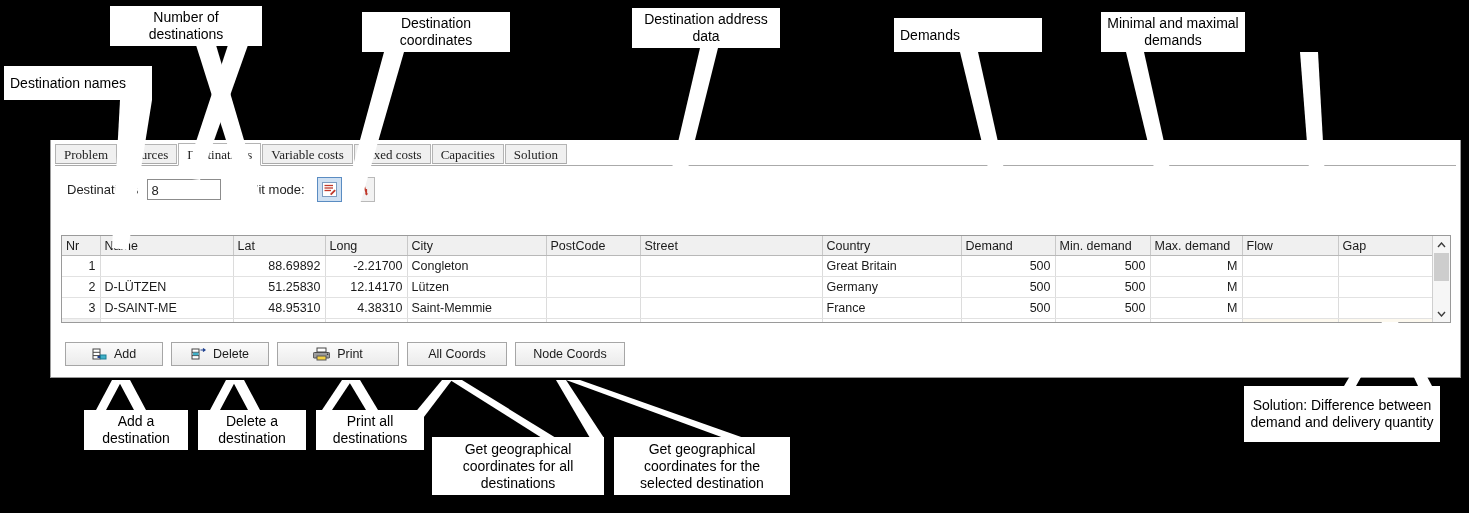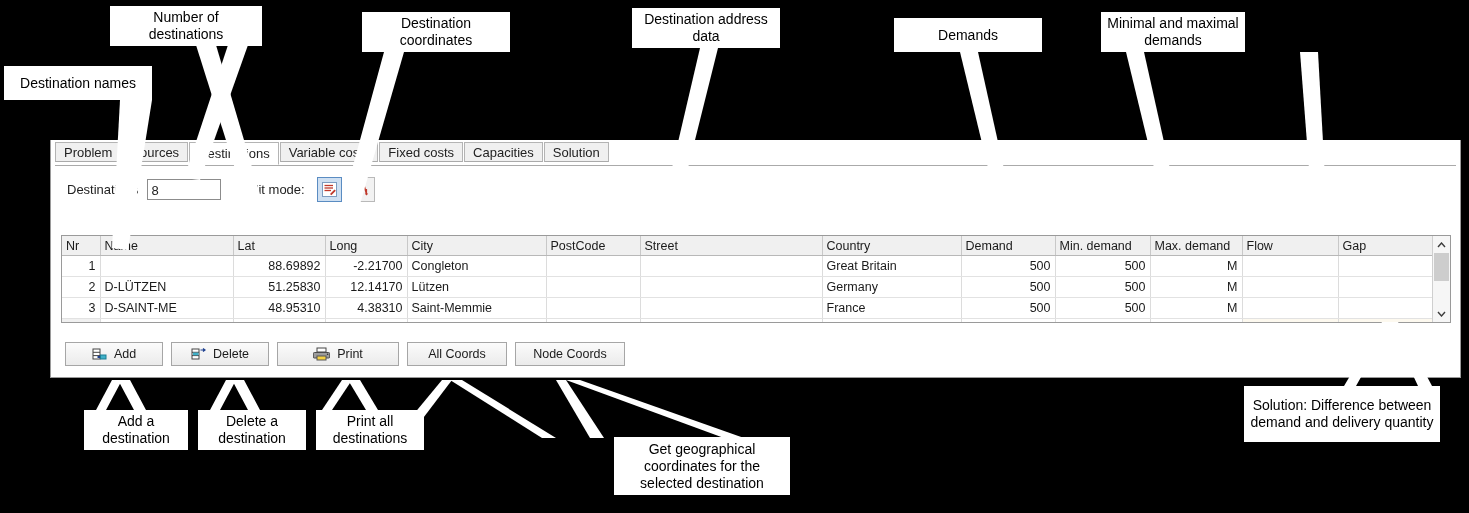--- a/index.html
+++ b/index.html
@@ -7,37 +7,37 @@
     width:1469px;height:513px;background:#000;overflow:hidden;
     font-family:"Liberation Sans","DejaVu Sans",sans-serif;
     -webkit-font-smoothing:antialiased;
   }
   #stage{position:relative;width:1469px;height:513px;}
 
   
   .callout{
     position:absolute;background:#ffffff;color:#000;
     font-size:14px;line-height:17px;text-align:center;
-    display:flex;align-items:center;justify-content:center;
+    display:flex;align-items:center;justify-content:flex-start;
     padding:3px 6px;box-sizing:border-box;z-index:30;
   }
   .pointer{position:absolute;z-index:25;}
   .pointer svg{display:block;overflow:visible;}
 
   
   #app{
     position:absolute;left:50px;top:140px;width:1411px;height:238px;
     background:#ffffff;border:1px solid #9a9a9a;border-top:none;
     box-sizing:border-box;z-index:10;
   }
 
   
   .tabstrip{
     position:relative;height:24px;margin:2px 8px 0 4px;
-    display:flex;align-items:flex-start;
+    display:flex;align-items:center;font-family:Liberation Serif, serif;
   }
   .tabstrip::after{
     content:"";position:absolute;left:0;right:-4px;bottom:0;height:1px;background:#aaa;
   }
   .tab{
     position:relative;height:20px;line-height:20px;padding:0 8px;
     font-size:13px;color:#222;background:#f0f0f0;
     border:1px solid #b4b4b4;border-bottom:1px solid #aaa;
     margin-right:1px;box-sizing:border-box;z-index:1;white-space:nowrap;
   }
@@ -175,20 +175,23 @@
     </div>
 
   <div class="callout" style="left:84px;top:410px;width:104px;height:40px;">
       <span>Add a destination</span>
     </div>
   <div class="callout" style="left:198px;top:410px;width:108px;height:40px;">
       <span>Delete a destination</span>
     </div>
   <div class="callout" style="left:316px;top:410px;width:108px;height:40px;">
       <span>Print all destinations</span>
+    </div>
+  <div class="callout" style="left:432px;top:437px;width:172px;height:58px;">
+      <span>Get geographical coordinates for all destinations</span>
     </div>
   <div class="callout" style="left:614px;top:437px;width:176px;height:58px;">
       <span>Get geographical coordinates for the selected destination</span>
     </div>
 
   <div id="app">
 
     <div class="tabstrip">
       <div class="tab">Problem</div>
       <div class="tab">Sources</div>

